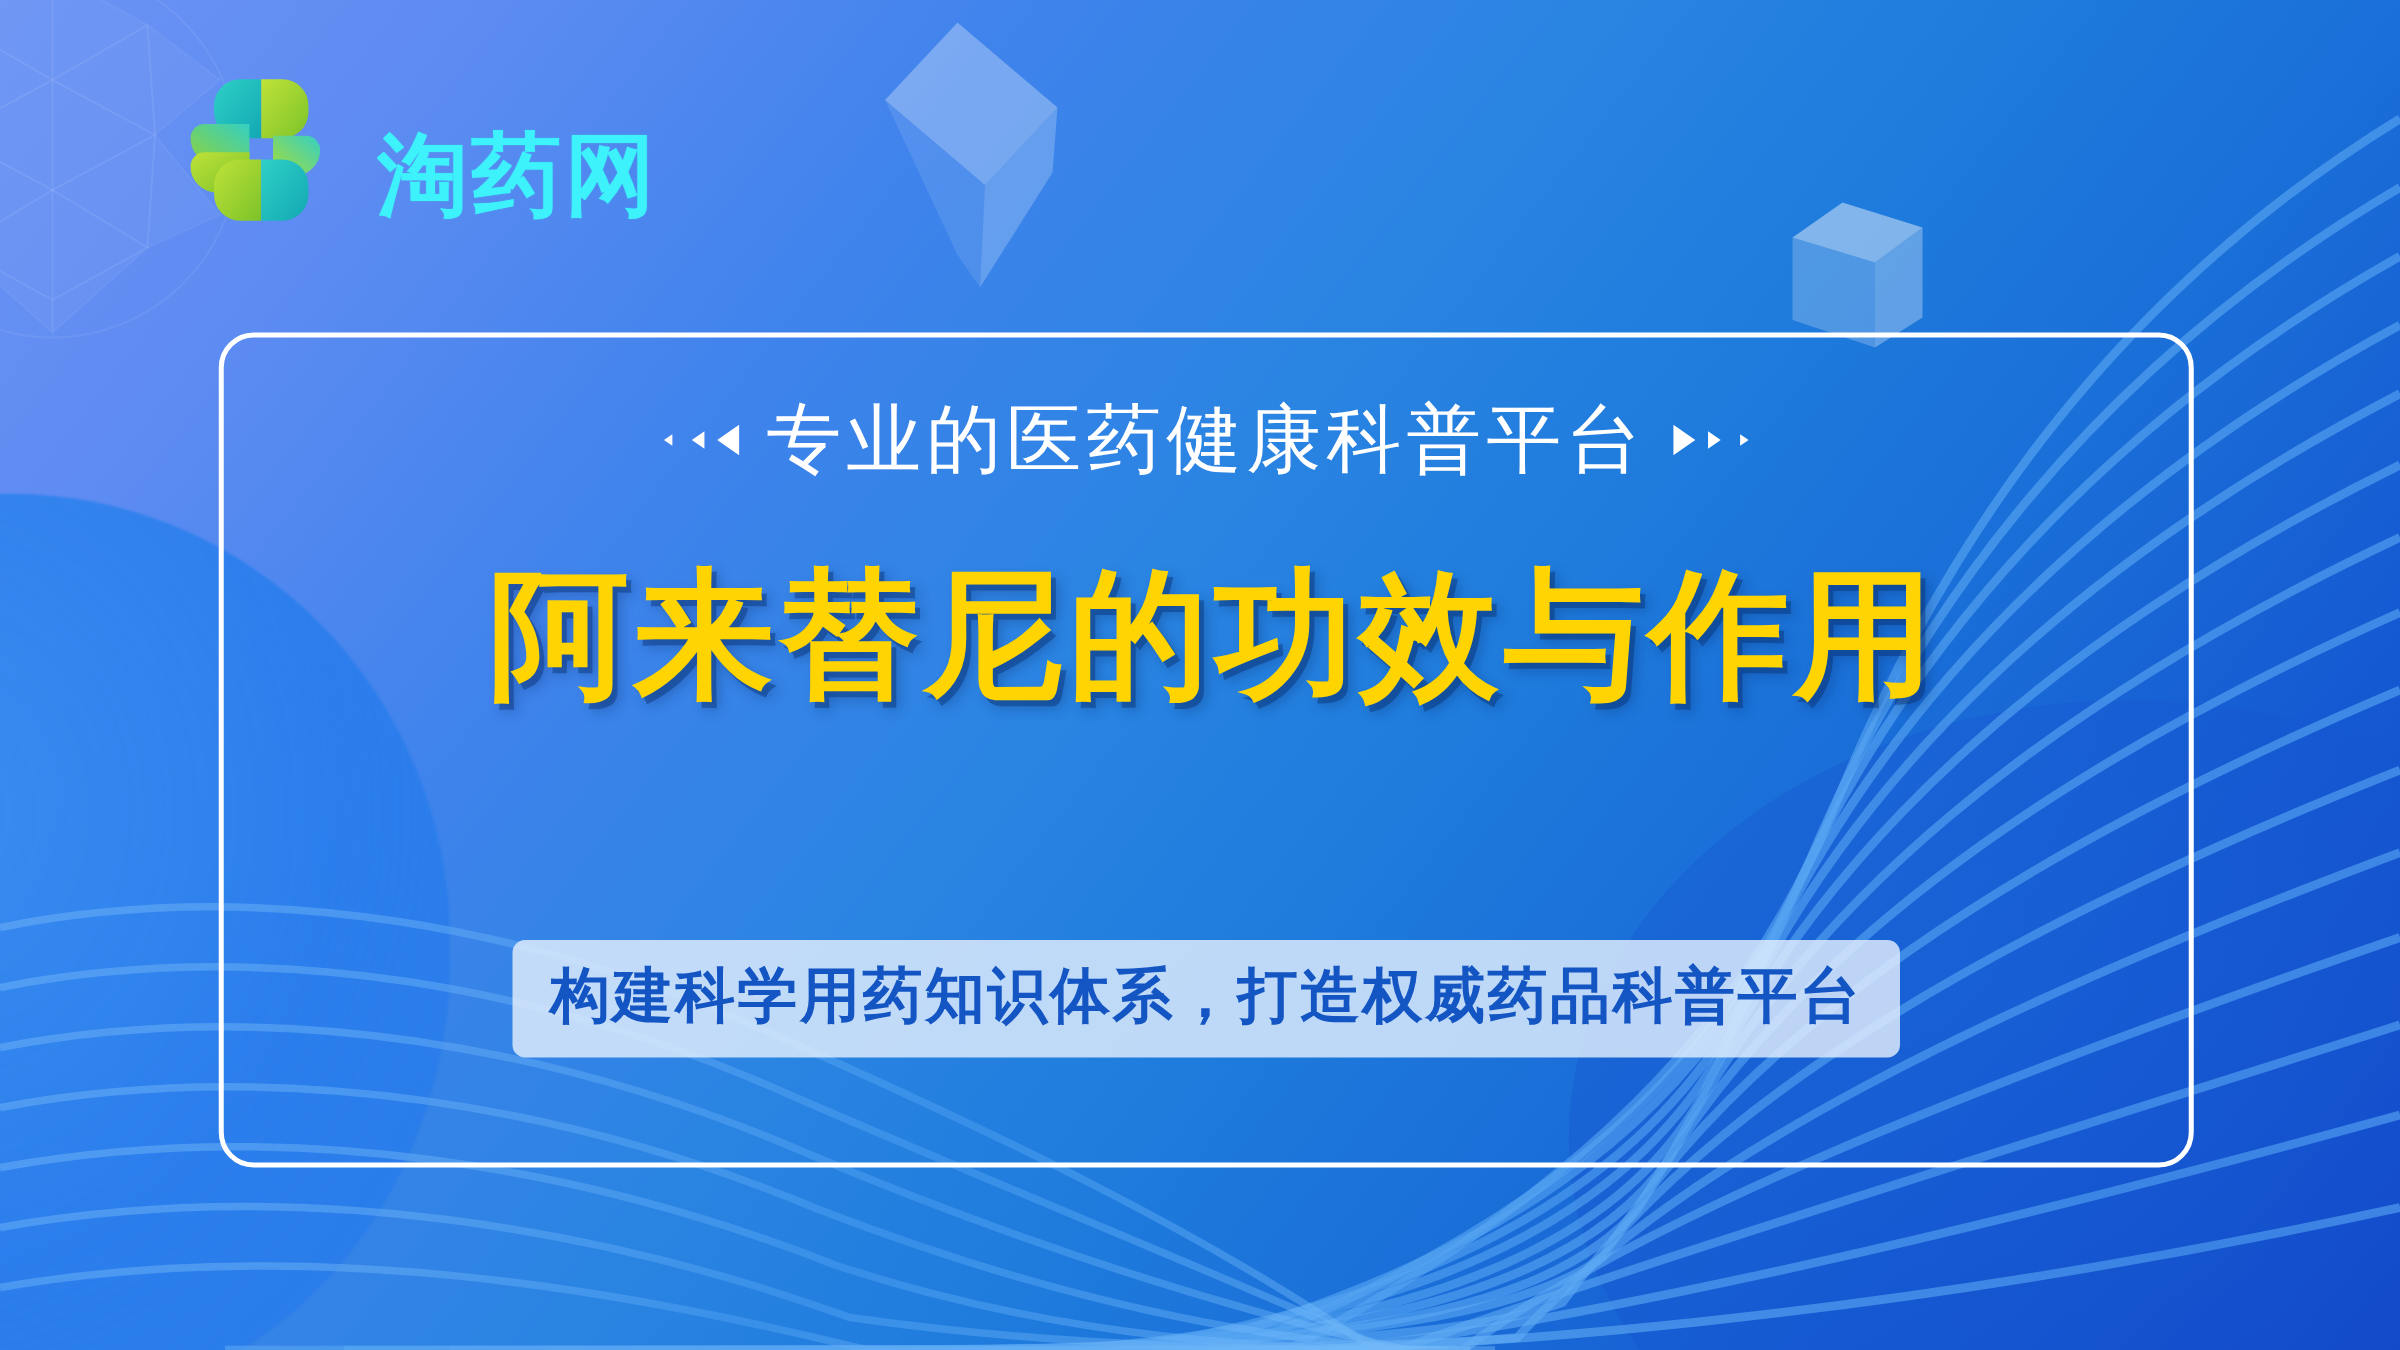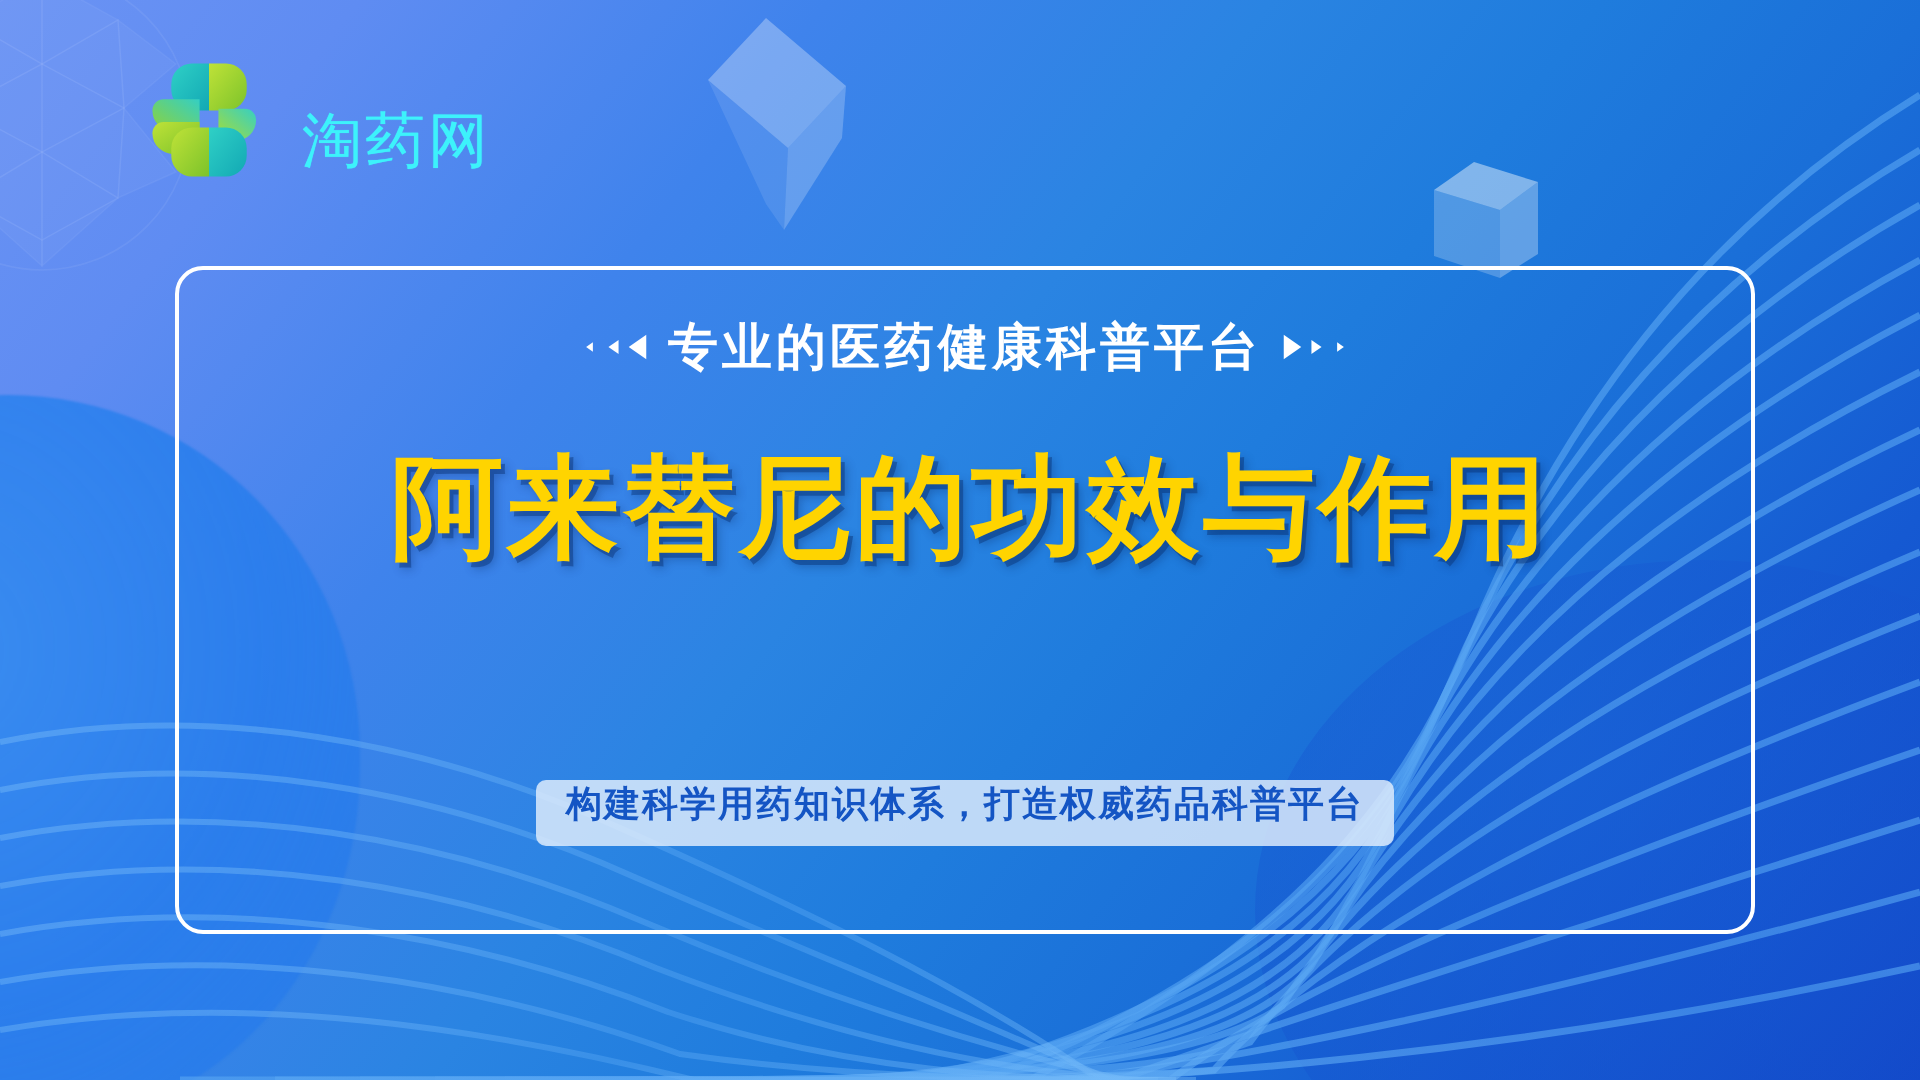--- a/index.html
+++ b/index.html
@@ -73,22 +73,22 @@
     position: absolute;
     left: 142px;
     top: 55px;
     display: flex;
     align-items: center;
     gap: 26px;
     height: 130px;
   }
   .brand-logo { width: 134px; height: 132px; flex: none; display: block; }
   .brand-name {
-    font-size: 60px;
-    font-weight: 400;
+    font-size: 72px;
+    font-weight: 700;
     letter-spacing: 3px;
     color: #3df2fb;
     line-height: 1;
     text-shadow: 0 0 1px rgba(60,240,255,.85);
     white-space: nowrap;
     margin-top: 41px;
   }
 
   
   .card {
@@ -107,22 +107,22 @@
     left: 0;
     right: 0;
     top: 52px;
     display: flex;
     align-items: center;
     justify-content: center;
     gap: 14px;
     color: #ffffff;
   }
   .eyebrow-text {
-    font-size: 50px;
-    font-weight: 700;
+    font-size: 60px;
+    font-weight: 400;
     letter-spacing: 4px;
     line-height: 1;
     white-space: nowrap;
   }
   .tri {
     width: 0; height: 0;
     display: block;
     border-top: 9px solid transparent;
     border-bottom: 9px solid transparent;
   }
@@ -157,25 +157,25 @@
     position: absolute;
     left: 0;
     right: 0;
     bottom: 84px;
     display: flex;
     justify-content: center;
   }
   .tagline {
     background: rgba(226,238,252,.82);
     color: #1455c4;
-    font-size: 36px;
+    font-size: 48px;
     font-weight: 800;
     letter-spacing: 2px;
     line-height: 1;
-    padding: 6px 30px 24px;
+    padding: 22px 30px 24px;
     border-radius: 10px;
     white-space: nowrap;
   }
 </style>
 </head>
 <body>
 
 <div id="stage">
 
   <div class="bg-layer">

